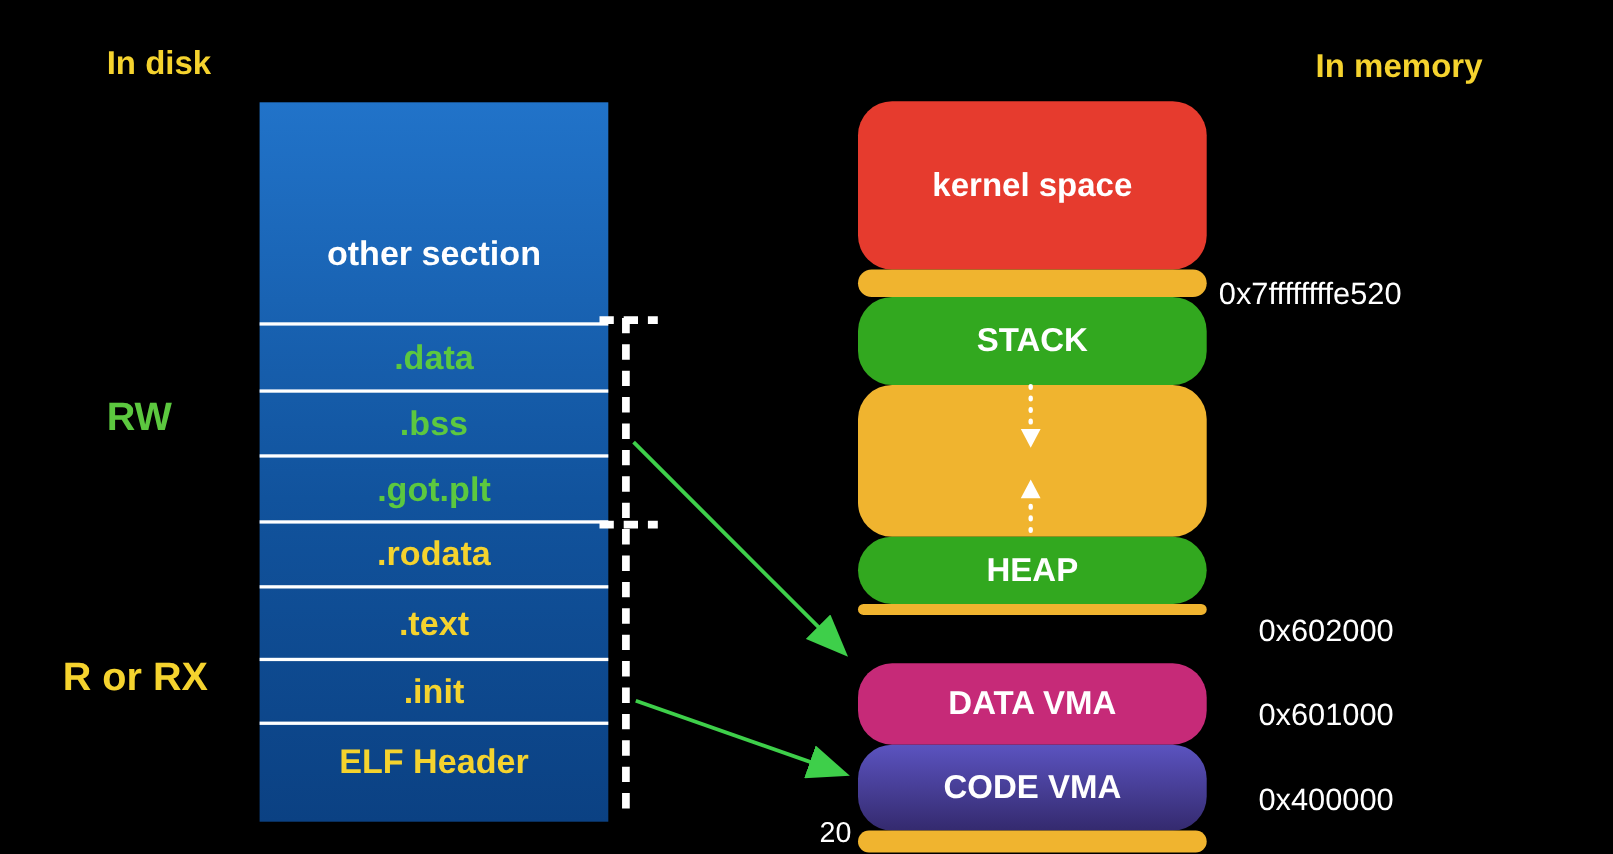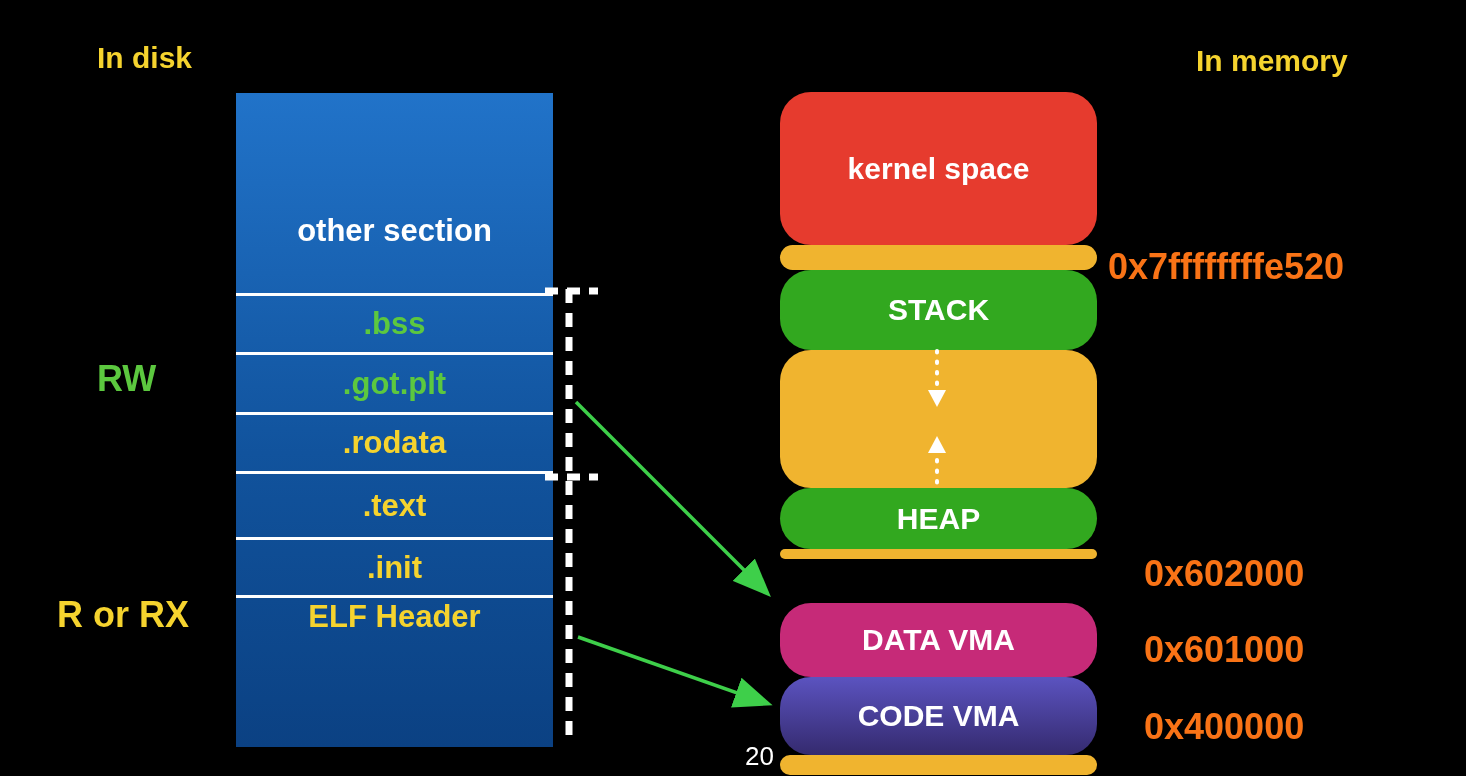--- a/index.html
+++ b/index.html
@@ -25,42 +25,42 @@
     font-weight:bold; font-size:31px;text-align:center;
   }
   .drow + .drow { border-top:3px solid #ffffff; }
   .h-other  { height:200px; align-items:flex-end; padding-bottom:44px; }
   .h-data   { height:61px; }
   .h-bss    { height:59px; }
   .h-gotplt { height:60px; }
   .h-rodata { height:59px; }
   .h-text   { height:66px; }
   .h-init   { height:58px; }
-  .h-elf    { height:99px; align-items:flex-start; padding-top:1px; }
+  .h-elf    { height:99px; align-items:flex-start; padding-top:16px; }
   .lbl-white  { color:#ffffff; }
   .lbl-green  { color:#5cc83f; }
   .lbl-yellow { color:#f5d32e; }
 
   
   .mem-box { position:absolute; left:780px; top:92px; width:317px; height:658px; }
   .mseg {
     display:flex; align-items:center; justify-content:center;
     color:#ffffff; font-weight:bold; font-size:30px;border-radius:31px;
   }
   .seg-kernel  { height:153px; background:#e63b2e; }
   .seg-gap1    { height:25px;  background:#f0b42f; }
   .seg-stack   { height:80px;  background:#32a81f; }
   .seg-mmap    { height:138px; background:#f0b42f; }
   .seg-heap    { height:61px;  background:#32a81f; }
   .seg-gap2    { height:10px;  background:#f0b42f; }
   .seg-data    { height:74px;  background:#c62a78;margin-top:44px; }
   .seg-code    { height:78px;  background:linear-gradient(180deg,#5b53c0 0%,#342a6e 100%); }
   .seg-gap3    { height:20px;  background:#f0b42f; }
 
-  .addr { position:absolute; color:#f97316; font-weight:bold; font-size:36px; line-height:42px; white-space:nowrap; }
+  .addr { position:absolute; color:#ffffff; font-weight:normal; font-size:28px; line-height:42px; white-space:nowrap; }
   .addr-stack { left:1108px; top:246px; }
   .addr-602   { left:1144px; top:553px; }
   .addr-601   { left:1144px; top:629px; }
   .addr-400   { left:1144px; top:706px; }
 
   .pagenum { position:absolute; left:745px; top:742px; color:#ffffff; font-size:26px; line-height:28px; }
 
   .overlay { position:absolute; left:0; top:0; pointer-events:none; }
 </style>
 </head>
@@ -70,20 +70,23 @@
 
   <div class="title disk-title">In disk</div>
   <div class="title mem-title">In memory</div>
 
   <div class="perm perm-rw">RW</div>
   <div class="perm perm-rx">R or RX</div>
 
   <div class="disk-box">
     <div class="drow h-other lbl-white">
       <span>other section</span>
+    </div>
+    <div class="drow h-data lbl-green">
+      <span>.data</span>
     </div>
     <div class="drow h-bss lbl-green">
       <span>.bss</span>
     </div>
     <div class="drow h-gotplt lbl-green">
       <span>.got.plt</span>
     </div>
     <div class="drow h-rodata lbl-yellow">
       <span>.rodata</span>
     </div>

